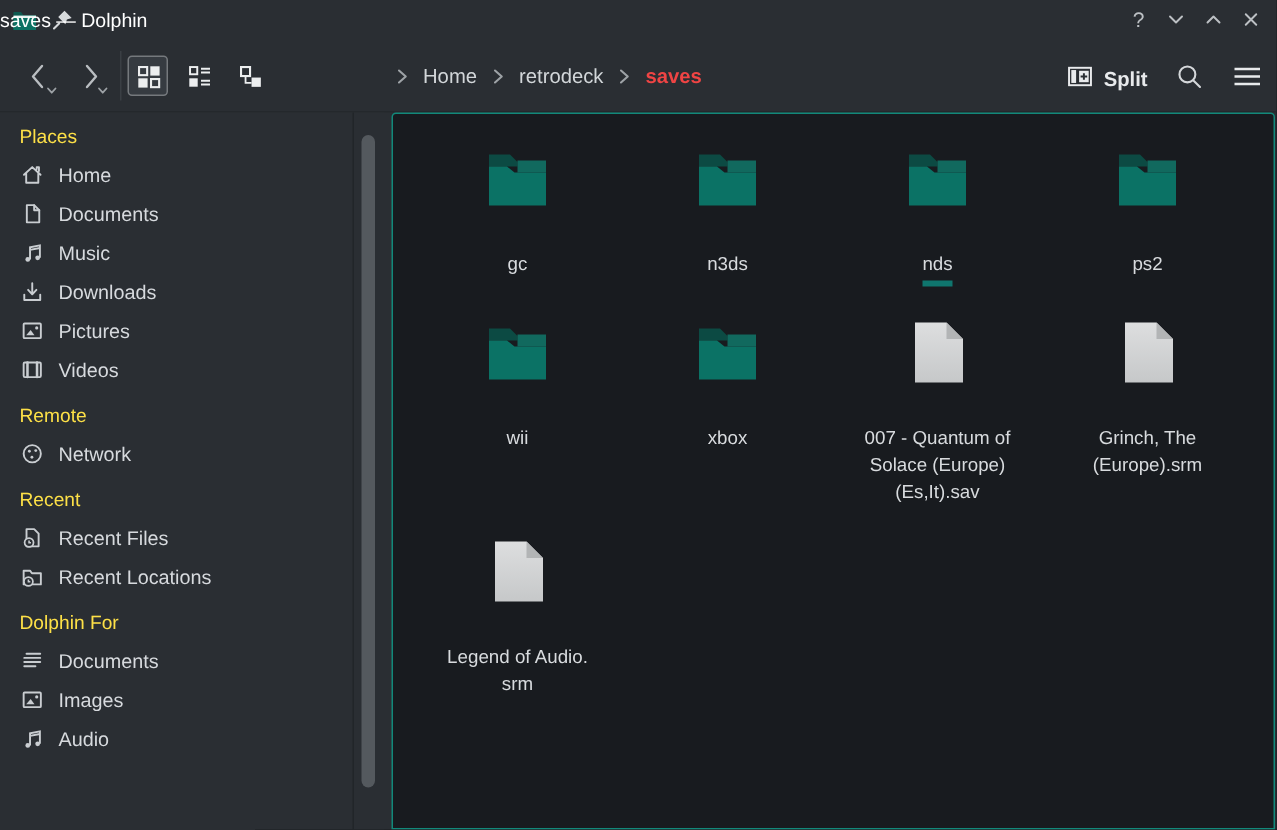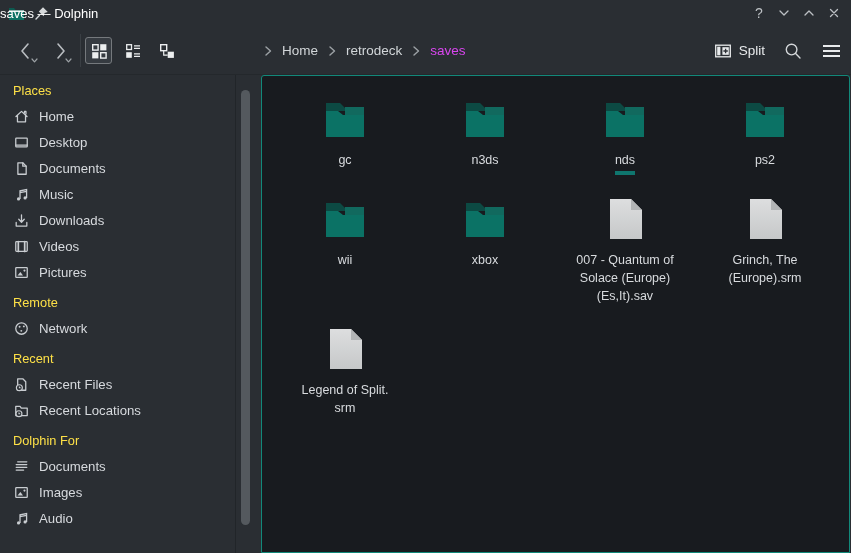--- a/index.html
+++ b/index.html
@@ -26,45 +26,45 @@
   .toolbar{ position:absolute; left:0; top:26px; width:851px; height:49px;
     background:#2a2e33; border-bottom:1px solid #24282c; }
   .tool-btn{ position:absolute; top:11px; width:27px; height:27px;
     display:flex; align-items:center; justify-content:center; border-radius:3px; }
   .tool-btn.selected{ background:#363b41; border:1px solid #75797d; }
   .nav-drop{ position:absolute; }
   .toolbar .separator{ position:absolute; left:80px; top:8px; width:1px; height:33px; background:#3a3f44; }
 
   .breadcrumb{ position:absolute; left:261px; top:0; height:49px; display:flex; align-items:center; gap:4px; }
   .crumb{ color:#d2d6d9; font-size:13.5px; padding:2px 3px; }
-  .crumb.current{ color:#d946ef; font-weight:normal; }
+  .crumb.current{ color:#ef4444; font-weight:bold; }
 
   .toolbar-right{ position:absolute; right:9px; top:0; height:49px; display:flex; align-items:center; gap:18px; }
-  .split-btn{ display:flex; align-items:center; gap:7px; color:#e8eaec; font-size:13.5px; }
+  .split-btn{ display:flex; align-items:flex-end; gap:7px; color:#e8eaec; font-size:13.5px;font-weight:bold; }
 
   
   .sidebar{ position:absolute; left:0; top:75px; width:256px; height:478px; background:#2a2e33; }
   .sidebar .panel-edge{ position:absolute; left:235px; top:0; bottom:0; width:1px; background:#212529; }
   .side-scrollbar{ position:absolute; left:241px; top:15px; width:9px; height:435px;
     background:#54595e; border-radius:5px; }
   .side-section-header{ height:26px; display:flex; align-items:center;
     padding-left:13px; color:#fde047; font-size:12.8px; }
   .side-section-header.gap{ margin-top:4px; }
   .side-item{ height:26px; display:flex; align-items:center; gap:9px; padding-left:13px; cursor:default; }
   .side-item .icn{ width:17px; height:17px; flex:0 0 17px; }
   .side-item .lbl{ color:#d7dade; font-size:13.2px; white-space:nowrap; }
   .sidebar-inner{ padding-top:2px; }
 
   
   .main-view{ position:absolute; left:261px; top:75px; width:589px; height:478px;
     background:#181b1f; border:1px solid #12897a; border-radius:3px 3px 0 0; overflow:hidden; }
   .grid{ display:grid; grid-template-columns:repeat(4,140px); padding:19px 0 0 13px; }
   .grid-item{ display:flex; flex-direction:column; align-items:center; padding-bottom:20px; cursor:default; }
   .grid-item .file-icn{ width:48px; height:48px; }
-  .item-label{ margin-top:8px; text-align:center; max-width:132px; }
+  .item-label{ margin-top:24px; text-align:center; max-width:132px; }
   .item-label span{ display:inline-block; white-space:pre-line; color:#d8dbde;
     font-size:12.5px; line-height:18px; }
   .grid-item.current .item-label span{ border-bottom:4px solid #0f766e; padding-bottom:2px; }
 
   .stroke-icn{ stroke:#c9cdd1; fill:none; stroke-width:1.2; stroke-linecap:round; stroke-linejoin:round; }
 </style>
 </head>
 <body>
 
 <svg width="0" height="0" style="position:absolute">
@@ -202,27 +202,20 @@
     <div class="side-section-header">Places</div>
 
     <div class="side-item">
       <svg class="icn stroke-icn" viewBox="0 0 16 16">
           <path d="M2.8 8 L8 3.2 L13.2 8 M4.2 6.9 V13 h7.6 V6.9 M10.8 4.4 V3.2 h1.4 v2.4"></path>
         </svg>
       <span class="lbl">Home</span>
     </div>
     <div class="side-item">
       <svg class="icn stroke-icn" viewBox="0 0 16 16">
-          <rect x="2.6" y="3.8" width="10.8" height="8.4" rx="0.6"></rect>
-          <path d="M2.6 10.4 h10.8"></path>
-        </svg>
-      <span class="lbl">Desktop</span>
-    </div>
-    <div class="side-item">
-      <svg class="icn stroke-icn" viewBox="0 0 16 16">
           <path d="M4.6 2.6 h4.6 L12.4 5.8 v7.6 H4.6 z"></path>
           <path d="M9.2 2.6 V5.8 h3.2"></path>
         </svg>
       <span class="lbl">Documents</span>
     </div>
     <div class="side-item">
       <svg class="icn" viewBox="0 0 16 16">
           <circle cx="5.2" cy="12.2" r="1.5" fill="#c9cdd1"></circle>
           <circle cx="11.4" cy="11.2" r="1.5" fill="#c9cdd1"></circle>
           <path d="M6.6 12.2 V4.6 L12.8 3.4 V11.2 M6.6 6.2 L12.8 5" stroke="#c9cdd1" stroke-width="1.2" fill="none"></path>
@@ -231,32 +224,32 @@
     </div>
     <div class="side-item">
       <svg class="icn stroke-icn" viewBox="0 0 16 16">
           <path d="M8 2.6 V9.2 M5.4 6.8 L8 9.6 L10.6 6.8"></path>
           <path d="M3 9.8 v3.4 h10 v-3.4"></path>
         </svg>
       <span class="lbl">Downloads</span>
     </div>
     <div class="side-item">
       <svg class="icn stroke-icn" viewBox="0 0 16 16">
-          <rect x="2.6" y="3.4" width="10.8" height="9.2" rx="0.8"></rect>
-          <path d="M5 3.4 V12.6 M11 3.4 V12.6" stroke-width="1.6"></path>
-        </svg>
-      <span class="lbl">Videos</span>
-    </div>
-    <div class="side-item">
-      <svg class="icn stroke-icn" viewBox="0 0 16 16">
           <rect x="2.6" y="3.4" width="10.8" height="9.2" rx="0.6"></rect>
           <path d="M4.2 10.8 L7 7.6 L9.4 10.8 z" fill="#c9cdd1" stroke="none"></path>
           <circle cx="10.8" cy="6.2" r="1" fill="#c9cdd1" stroke="none"></circle>
         </svg>
       <span class="lbl">Pictures</span>
+    </div>
+    <div class="side-item">
+      <svg class="icn stroke-icn" viewBox="0 0 16 16">
+          <rect x="2.6" y="3.4" width="10.8" height="9.2" rx="0.8"></rect>
+          <path d="M5 3.4 V12.6 M11 3.4 V12.6" stroke-width="1.6"></path>
+        </svg>
+      <span class="lbl">Videos</span>
     </div>
 
     <div class="side-section-header gap">Remote</div>
     <div class="side-item">
       <svg class="icn stroke-icn" viewBox="0 0 16 16">
           <circle cx="8" cy="8" r="5.4"></circle>
           <circle cx="6.2" cy="6.4" r="0.9" fill="#c9cdd1" stroke="none"></circle>
           <circle cx="10.2" cy="6" r="0.9" fill="#c9cdd1" stroke="none"></circle>
           <circle cx="7.8" cy="10.2" r="0.9" fill="#c9cdd1" stroke="none"></circle>
         </svg>
@@ -377,18 +370,18 @@
         </svg>
       <div class="item-label"><span>Grinch, The
 (Europe).srm</span></div>
     </div>
 
     <div class="grid-item">
       <svg class="file-icn" viewBox="0 0 48 48">
           <path d="M9 4 h21 l11 11 v29 H9 z" fill="url(#paper-grad)"></path>
           <path d="M30 4 l11 11 h-11 z" fill="#b2b4b5"></path>
         </svg>
-      <div class="item-label"><span>Legend of Split.
+      <div class="item-label"><span>Legend of Audio.
 srm</span></div>
     </div>
 
   </div>
 </div>
 
 </body></html>

